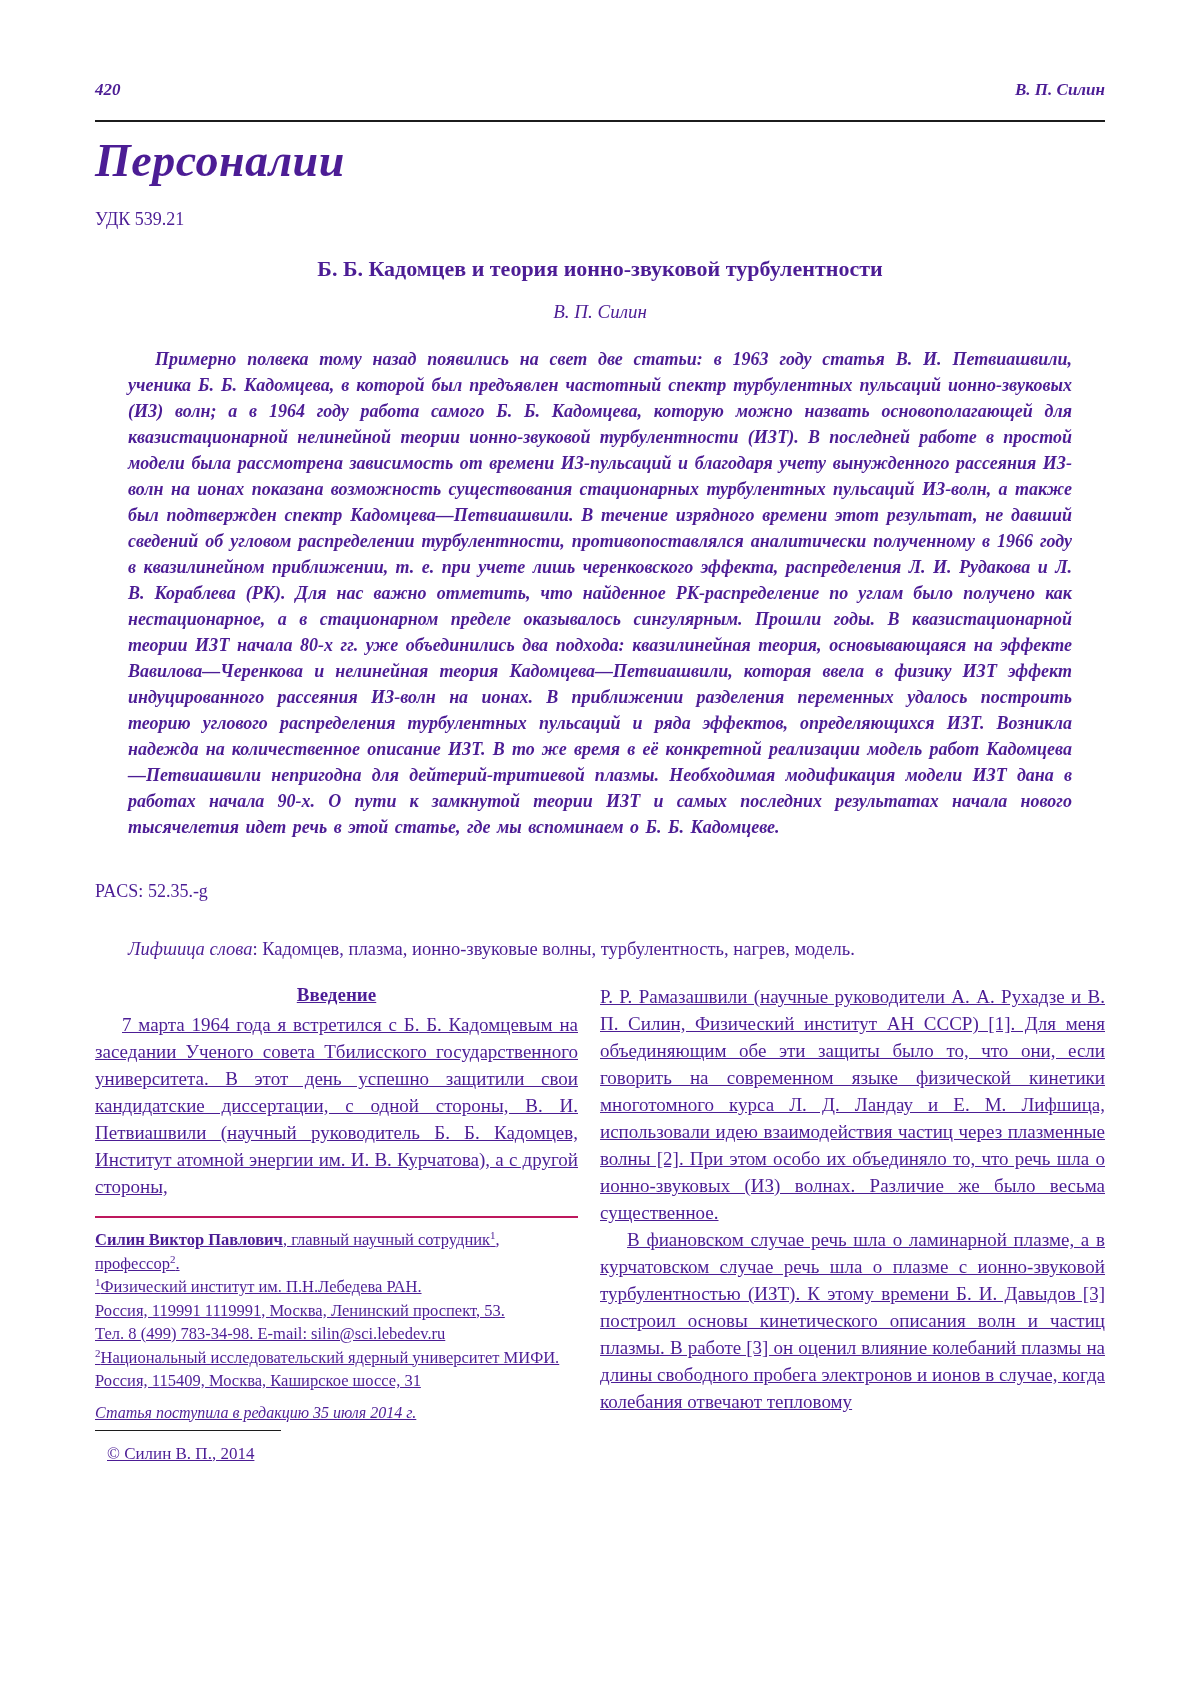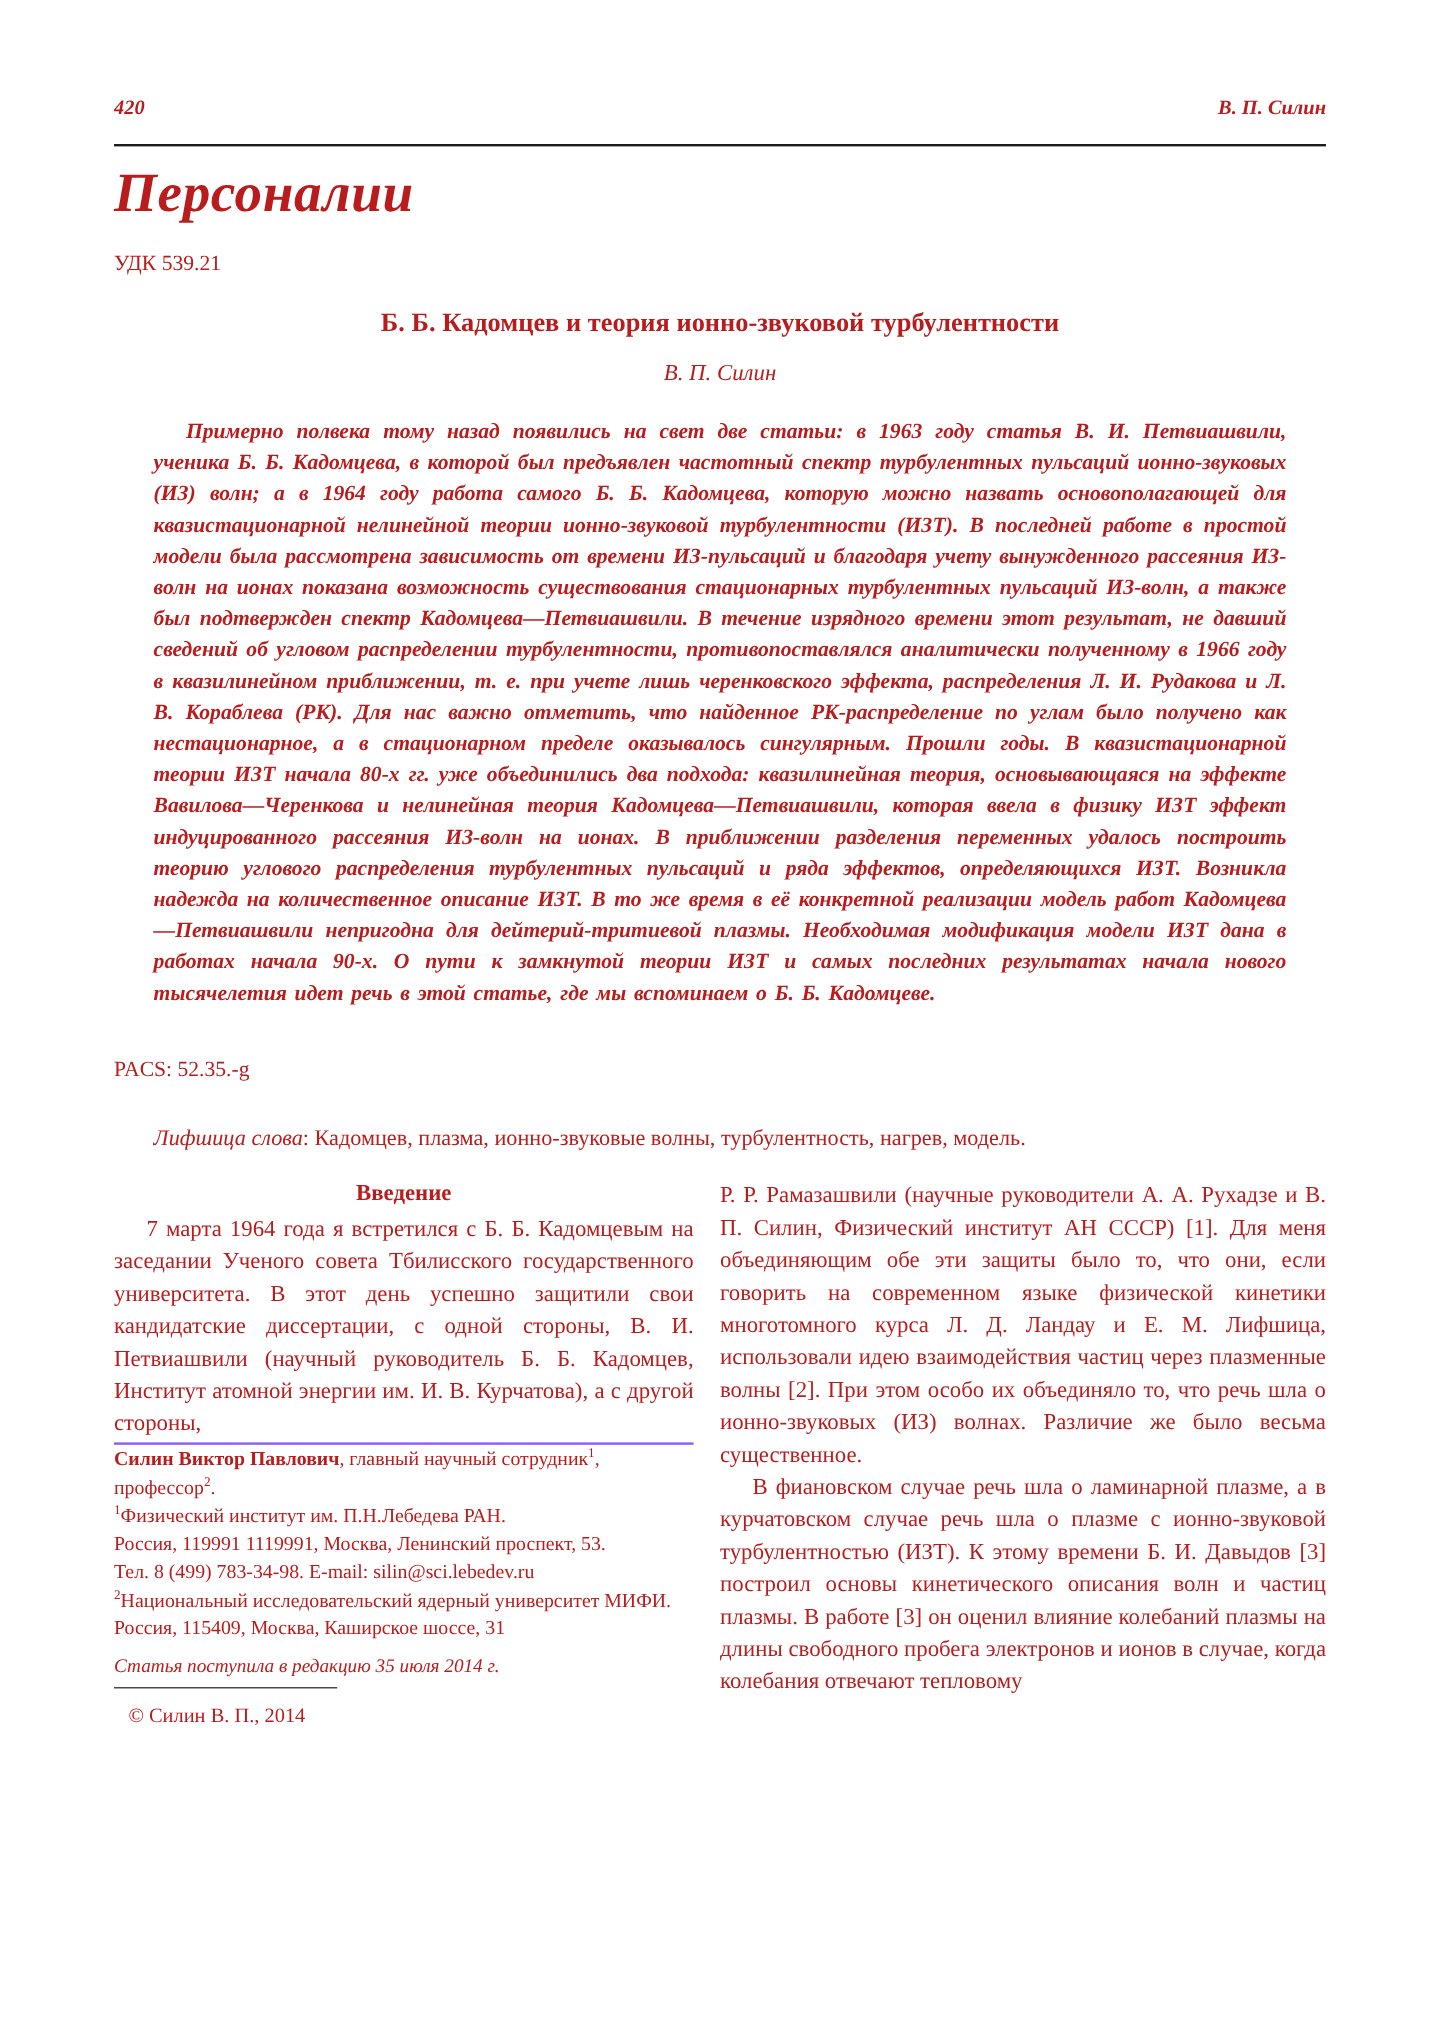--- a/index.html
+++ b/index.html
@@ -2,21 +2,21 @@
 <html lang="ru"><head>
 <meta charset="utf-8">
 <style>
   html, body { margin: 0; padding: 0; background: #ffffff; }
   .page {
     position: relative;
     width: 1200px;
     height: 1698px;
     box-sizing: border-box;
     background: #ffffff;
-    color: #b91c1c;
+    color: #4c1d95;
     font-family: "Liberation Serif", serif;
     padding: 80px 95px 0 95px;
     overflow: hidden;
   }
   .running-head {
     display: flex;
     justify-content: space-between;
     align-items: baseline;
     font-weight: bold;
     font-style: italic;
@@ -73,42 +73,43 @@
   .keywords {
     margin: 36px 33px 0 33px;
     font-size: 18.5px;
     line-height: 23px;
   }
   .keywords .kw-label { font-style: italic; }
   .columns {
     display: flex;
     gap: 22px;
     margin-top: 22px;
+    text-decoration: underline;
   }
   .col-left  { width: 483px; flex: 0 0 483px; }
   .col-right { width: 505px; flex: 0 0 505px; }
   .intro-heading {
     text-align: center;
     font-weight: bold;
     font-size: 19px;
     line-height: 24px;
     margin: 0 0 4px 0;
   }
   .body-para {
     margin: 0;
     font-size: 19px;
     line-height: 27px;
     text-align: justify;
   }
   .body-para.indent { text-indent: 27px; }
   .col-right .body-para + .body-para { margin-top: 0; }
   .footnote {
-    margin-top: 2px;
-    border-top: 2px solid #8b5cf6;
-    padding-top: 0;
+    margin-top: 16px;
+    border-top: 2px solid #be185d;
+    padding-top: 10px;
     font-size: 16.5px;
     line-height: 23.5px;
   }
   .footnote p { margin: 0; }
   .footnote sup {
     font-size: 11px;
     line-height: 0;
     vertical-align: super;
   }
   .received {

